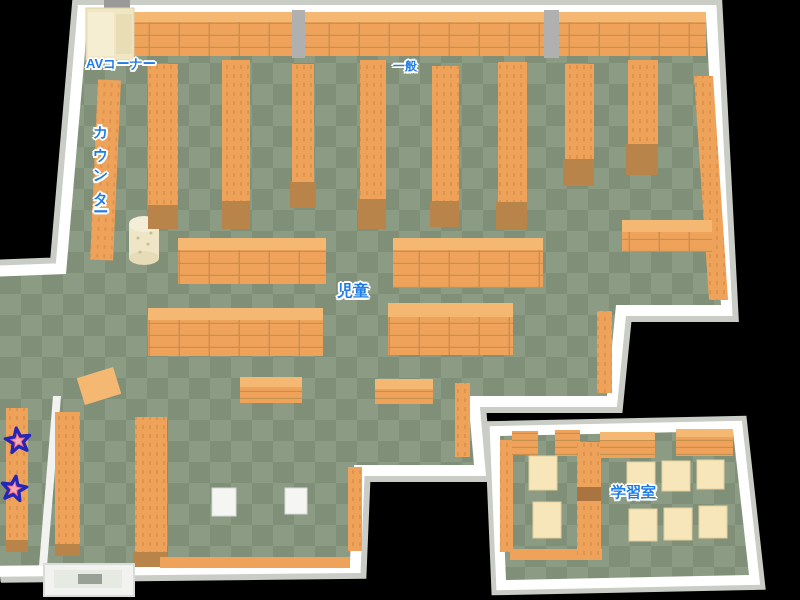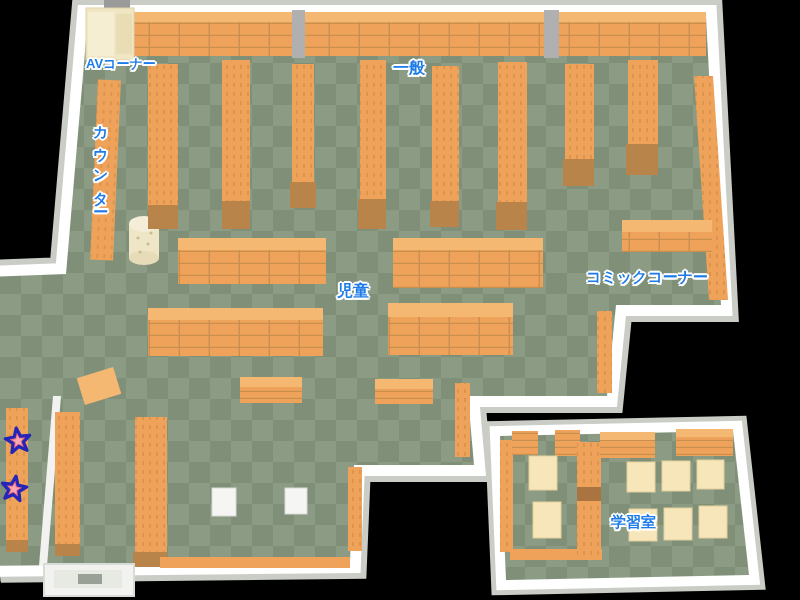--- a/index.html
+++ b/index.html
@@ -13,25 +13,25 @@
   .stage{position:relative;width:800px;height:600px;overflow:hidden;background:var(--bg);
          font-family:"Liberation Sans", sans-serif;border-radius:24px;}
   .stage svg{position:absolute;left:0;top:0;}
   .map-label{
     position:absolute;color:var(--label-blue);font-weight:bold;line-height:1.05;
     white-space:nowrap;
     text-shadow:-2px 0 0 #fff,2px 0 0 #fff,0 -2px 0 #fff,0 2px 0 #fff,
                 -1.5px -1.5px 0 #fff,1.5px -1.5px 0 #fff,-1.5px 1.5px 0 #fff,1.5px 1.5px 0 #fff;
   }
   .lbl-av{left:86px;top:57px;font-size:13px;}
-  .lbl-general{left:393px;top:60px;font-size:16px;}
+  .lbl-general{left:393px;top:60px;font-size:12px;}
   .lbl-counter{left:93px;top:115px;font-size:15px;writing-mode:vertical-rl;text-orientation:mixed;letter-spacing:5px;}
   .lbl-children{left:337px;top:284px;font-size:16px;font-family:Liberation Mono, monospace;}
   .lbl-comic{left:586px;top:269px;font-size:15px;}
-  .lbl-study{left:611px;top:484px;font-size:15px;margin-top:30px;}
+  .lbl-study{left:611px;top:484px;font-size:15px;}
 </style>
 </head>
 <body>
 
 <div class="stage">
   <svg width="800" height="600" viewBox="0 0 800 600">
     <defs>
       <pattern id="checker" width="42" height="42" patternUnits="userSpaceOnUse">
         <rect width="42" height="42" fill="var(--floor-light)"></rect>
         <rect x="21" y="0" width="21" height="21" fill="var(--floor-dark)"></rect>
@@ -221,15 +221,14 @@
     <g transform="translate(14 489) rotate(9)">
       <path d="M0,-13 L3.23,-4.45 L12.36,-4.02 L5.23,1.70 L7.64,10.52 L0,5.5 L-7.64,10.52 L-5.23,1.70 L-12.36,-4.02 L-3.23,-4.45 Z" fill="var(--star-fill)" stroke="var(--star-stroke)" stroke-width="3.2" stroke-linejoin="round"></path>
       <path d="M0,-13 L3.23,-4.45 L12.36,-4.02 L5.23,1.70 L7.64,10.52 L0,5.5 L-7.64,10.52 L-5.23,1.70 L-12.36,-4.02 L-3.23,-4.45 Z" fill="#f8a8b0" transform="scale(0.45)"></path>
     </g>
   </svg>
 
   <div class="map-label lbl-av">AVコーナー</div>
   <div class="map-label lbl-general">一般</div>
   <div class="map-label lbl-counter">カウンター</div>
   <div class="map-label lbl-children">児童</div>
-  <div class="map-label lbl-comic">コミックコーナー</div>
   <div class="map-label lbl-study">学習室</div>
 </div>
 
 </body></html>

